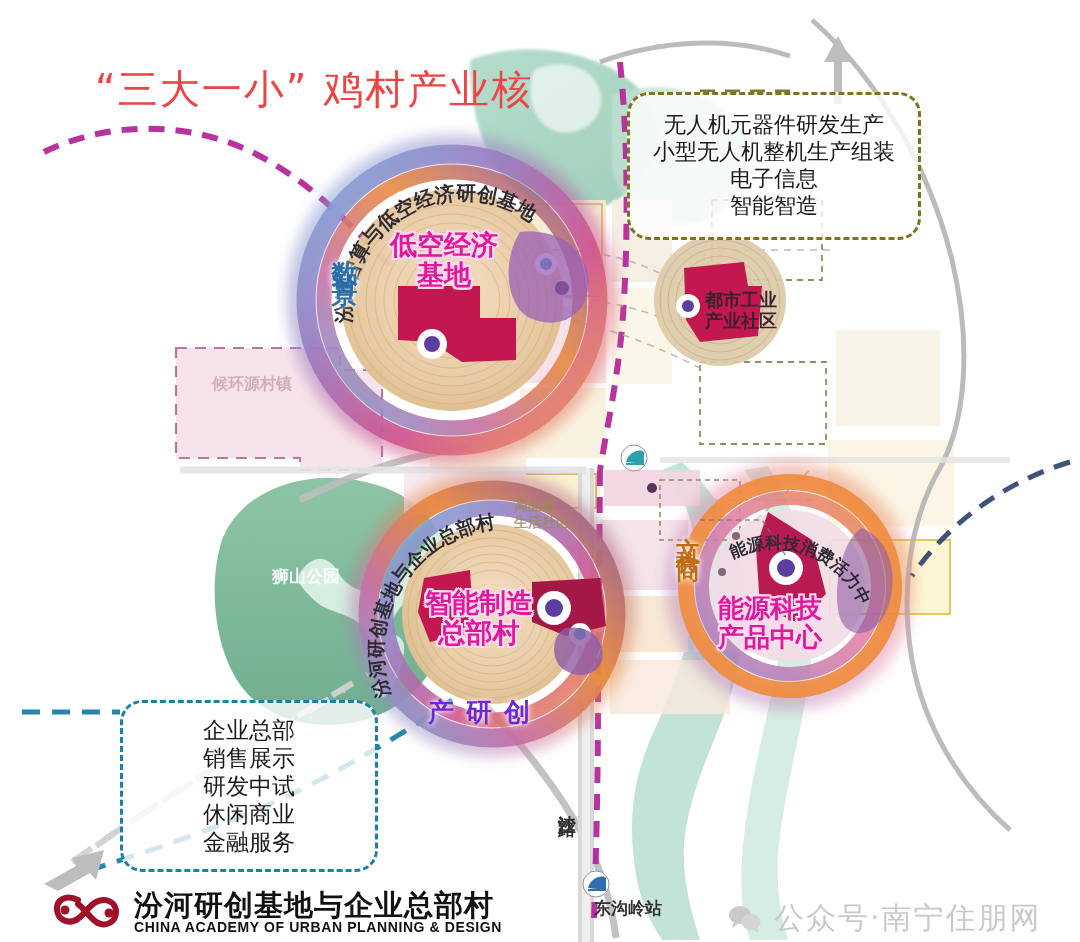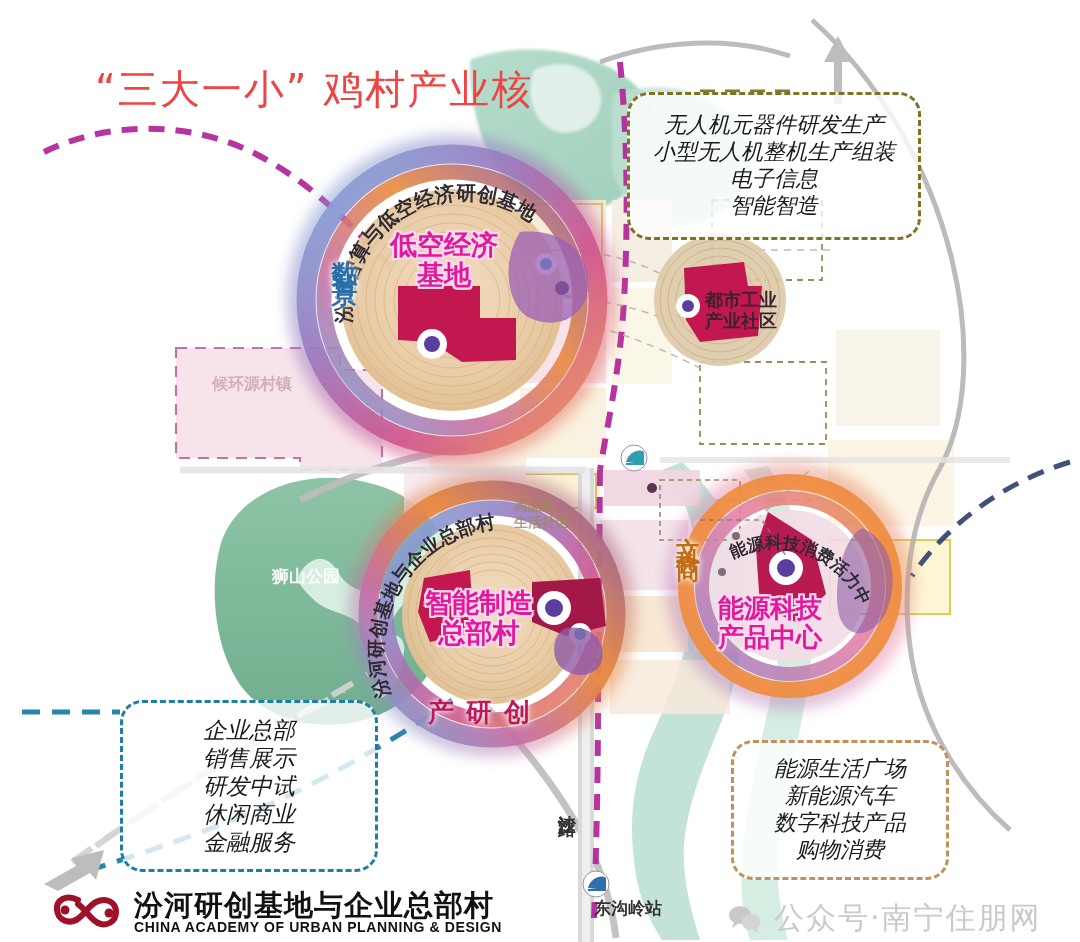--- a/index.html
+++ b/index.html
@@ -17,21 +17,20 @@
 
   
   .callout{
     position:absolute;box-sizing:border-box;
     border-radius:22px;
     background:rgba(255,255,255,0.80);
     display:flex;flex-direction:column;
     align-items:center;justify-content:center;
     color:#1a1a1a;
     font-family:"DejaVu Sans","Liberation Sans",sans-serif;
-    font-style:italic;
   }
   .callout .line{white-space:nowrap;line-height:1.22;}
 
   .callout.blue{border:3px dashed #1b7fa8;}
   .callout.olive{border:3px dashed #7d7320;}
   .callout.tan{border:3px dashed #c09257;}
 
   #callout-lowalt{left:72px;top:196px;width:242px;height:152px;font-size:21px;}
   #callout-drone {left:627px;top:92px;width:294px;height:148px;font-size:22px;}
   #callout-hq    {left:120px;top:700px;width:258px;height:172px;font-size:23px;}
@@ -58,21 +57,21 @@
     position:absolute;writing-mode:vertical-rl;
     font-weight:bold;color:#2a6fa8;
     font-family:"DejaVu Sans","Liberation Sans",sans-serif;
     letter-spacing:10px;
     text-shadow:0 0 4px rgba(255,255,255,.9),0 0 8px rgba(255,255,255,.8);
   }
   #vert-shuzhijing{left:328px;top:240px;font-size:26px;}
   #vert-wenkeshang{left:672px;top:518px;font-size:24px;color:#c06d16;}
 
   .horword{
-    position:absolute;font-weight:bold;color:#be185d;
+    position:absolute;font-weight:bold;color:#6d28d9;
     font-family:Liberation Mono, monospace;
     letter-spacing:12px;
     text-shadow:0 0 4px rgba(255,255,255,.9),0 0 8px rgba(255,255,255,.8);
   }
   #hor-chanyanchuang{left:428px;top:695px;font-size:26px;}
 
   
   .maplabel{
     position:absolute;font-weight:bold;color:#4a2a33;
     font-family:"DejaVu Sans","Liberation Sans",sans-serif;
@@ -403,26 +402,20 @@
   </div>
 
   <div class="callout blue" id="callout-hq">
     <div class="line">企业总部</div>
     <div class="line">销售展示</div>
     <div class="line">研发中试</div>
     <div class="line">休闲商业</div>
     <div class="line">金融服务</div>
   </div>
 
-  <div class="callout tan" id="callout-energy">
-    <div class="line">能源生活广场</div>
-    <div class="line">新能源汽车</div>
-    <div class="line">数字科技产品</div>
-    <div class="line">购物消费</div>
-  </div>
 
   <div class="corelabel" id="core-lowalt">
     <div>低空经济</div>
     <div>基地</div>
   </div>
   <div class="corelabel" id="core-mfg">
     <div>智能制造</div>
     <div>总部村</div>
   </div>
   <div class="corelabel" id="core-energy">

